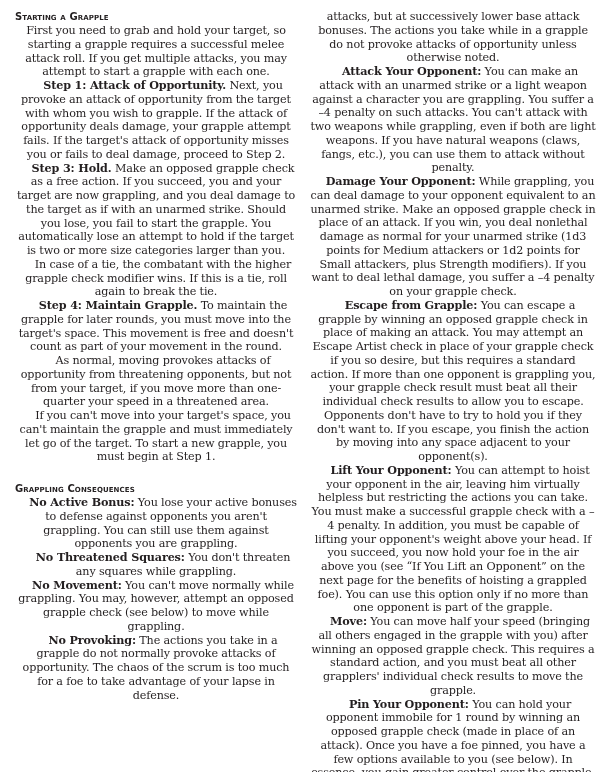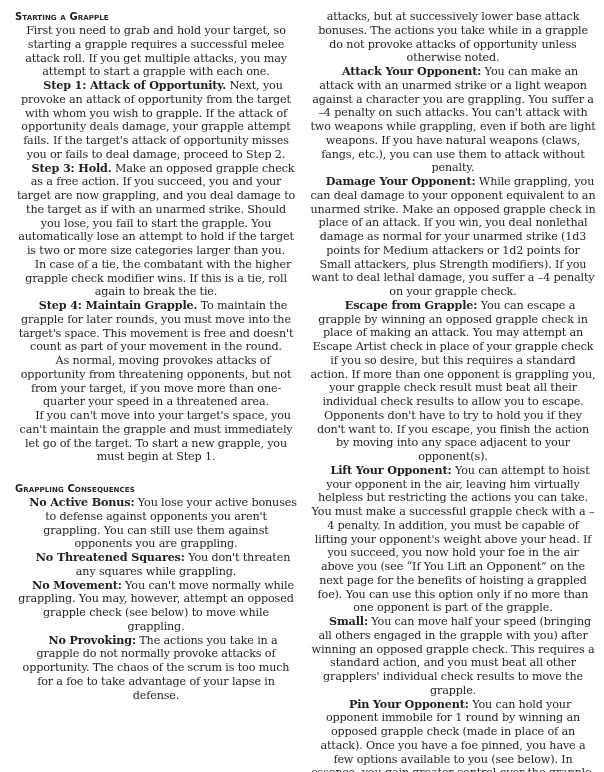--- a/index.html
+++ b/index.html
@@ -49,17 +49,17 @@
     <p class="indent"><b>No Provoking:</b><span> The actions you take in a grapple do not normally provoke attacks of opportunity. The chaos of the scrum is too much for a foe to take advantage of your lapse in defense.</span></p>
 
   </div>
 
   <div class="col right">
     <p><b></b><span>attacks, but at successively lower base attack bonuses. The actions you take while in a grapple do not provoke attacks of opportunity unless otherwise noted.</span></p>
     <p class="indent"><b>Attack Your Opponent:</b><span> You can make an attack with an unarmed strike or a light weapon against a character you are grappling. You suffer a –4 penalty on such attacks. You can't attack with two weapons while grappling, even if both are light weapons. If you have natural weapons (claws, fangs, etc.), you can use them to attack without penalty.</span></p>
     <p class="indent"><b>Damage Your Opponent:</b><span> While grappling, you can deal damage to your opponent equivalent to an unarmed strike. Make an opposed grapple check in place of an attack. If you win, you deal nonlethal damage as normal for your unarmed strike (1d3 points for Medium attackers or 1d2 points for Small attackers, plus Strength modifiers). If you want to deal lethal damage, you suffer a –4 penalty on your grapple check.</span></p>
     <p class="indent"><b>Escape from Grapple:</b><span> You can escape a grapple by winning an opposed grapple check in place of making an attack. You may attempt an Escape Artist check in place of your grapple check if you so desire, but this requires a standard action. If more than one opponent is grappling you, your grapple check result must beat all their individual check results to allow you to escape. Opponents don't have to try to hold you if they don't want to. If you escape, you finish the action by moving into any space adjacent to your opponent(s).</span></p>
     <p class="indent"><b>Lift Your Opponent:</b><span> You can attempt to hoist your opponent in the air, leaving him virtually helpless but restricting the actions you can take. You must make a successful grapple check with a –4 penalty. In addition, you must be capable of lifting your opponent's weight above your head. If you succeed, you now hold your foe in the air above you (see “If You Lift an Opponent” on the next page for the benefits of hoisting a grappled foe). You can use this option only if no more than one opponent is part of the grapple.</span></p>
-    <p class="indent"><b>Small:</b><span> You can move half your speed (bringing all others engaged in the grapple with you) after winning an opposed grapple check. This requires a standard action, and you must beat all other grapplers' individual check results to move the grapple.</span></p>
+    <p class="indent"><b>Move:</b><span> You can move half your speed (bringing all others engaged in the grapple with you) after winning an opposed grapple check. This requires a standard action, and you must beat all other grapplers' individual check results to move the grapple.</span></p>
     <p class="indent"><b>Pin Your Opponent:</b><span> You can hold your opponent immobile for 1 round by winning an opposed grapple check (made in place of an attack). Once you have a foe pinned, you have a few options available to you (see below). In essence, you gain greater control over the grapple, leaving your enemy at your mercy.</span></p>
 
   </div>
 </div>
 
 </body></html>

